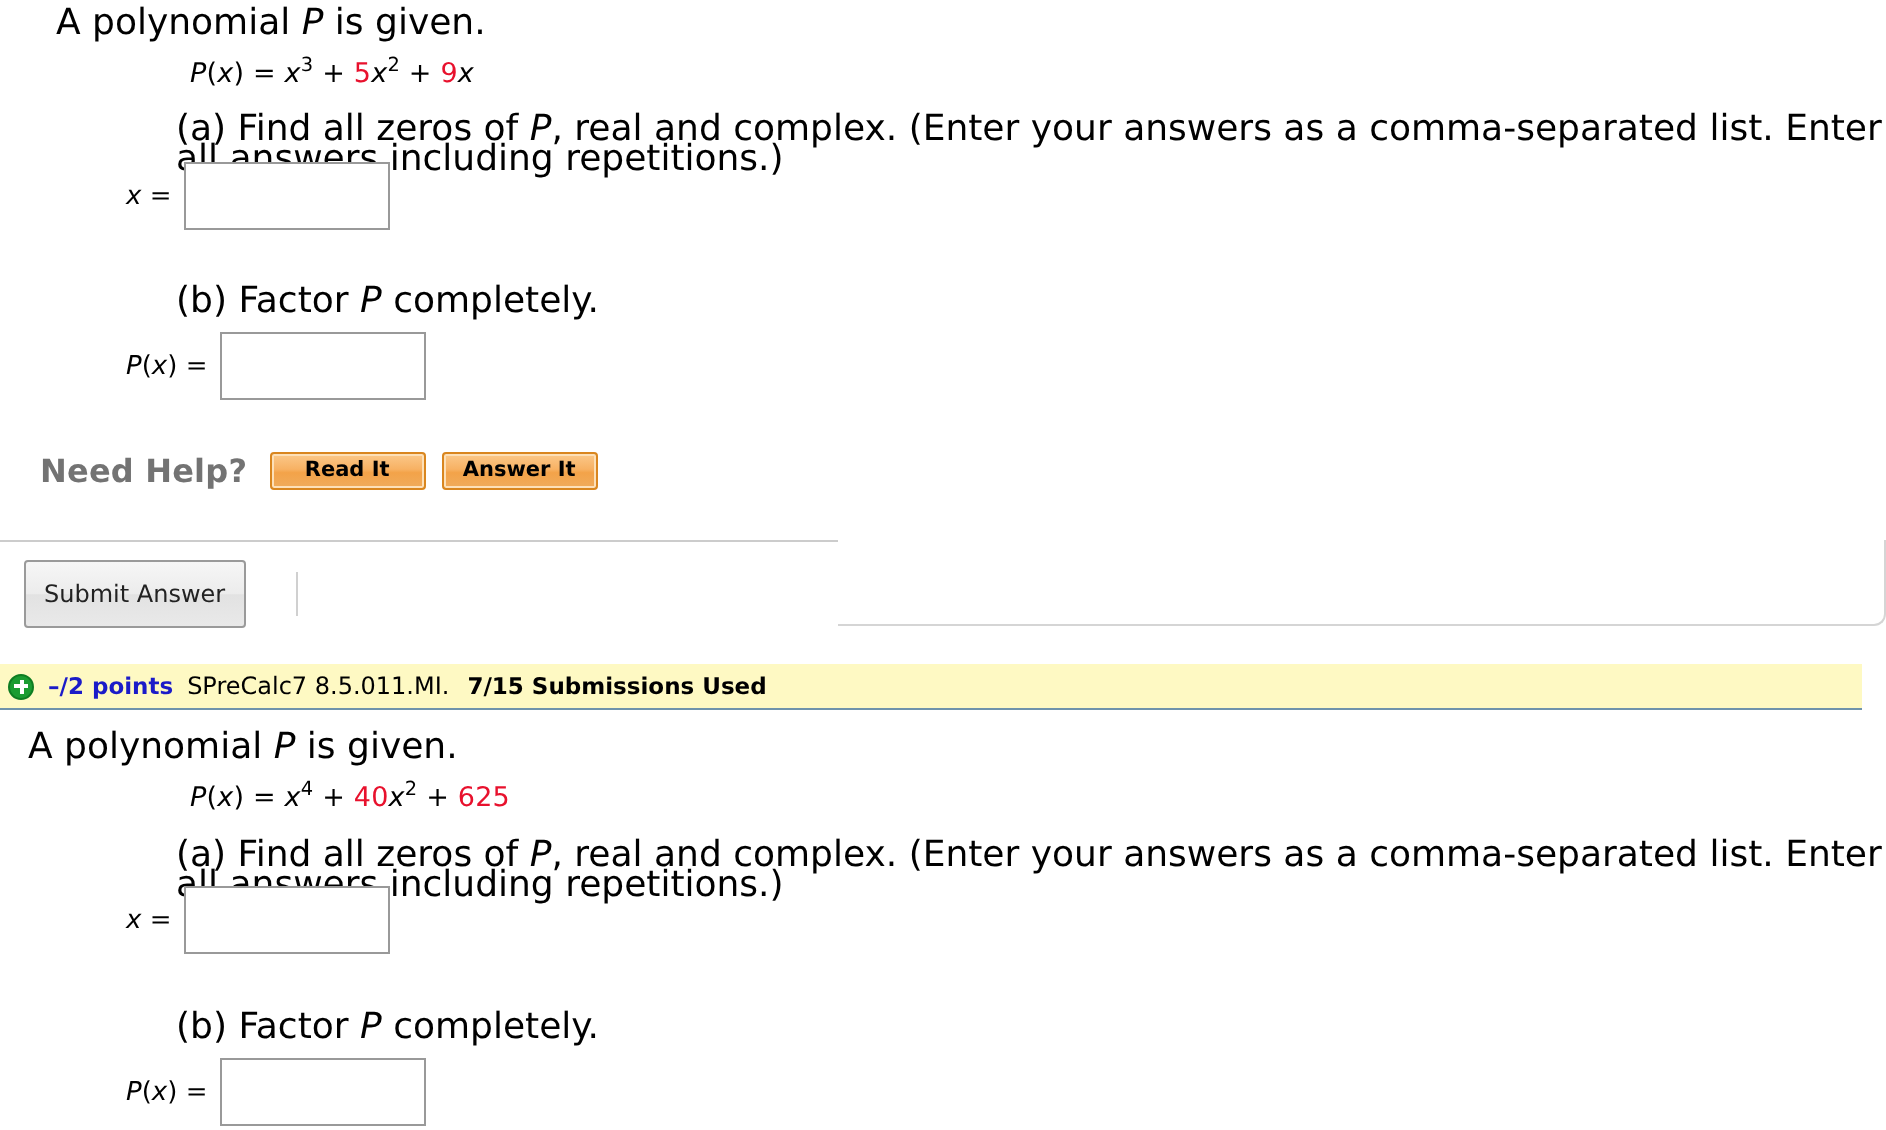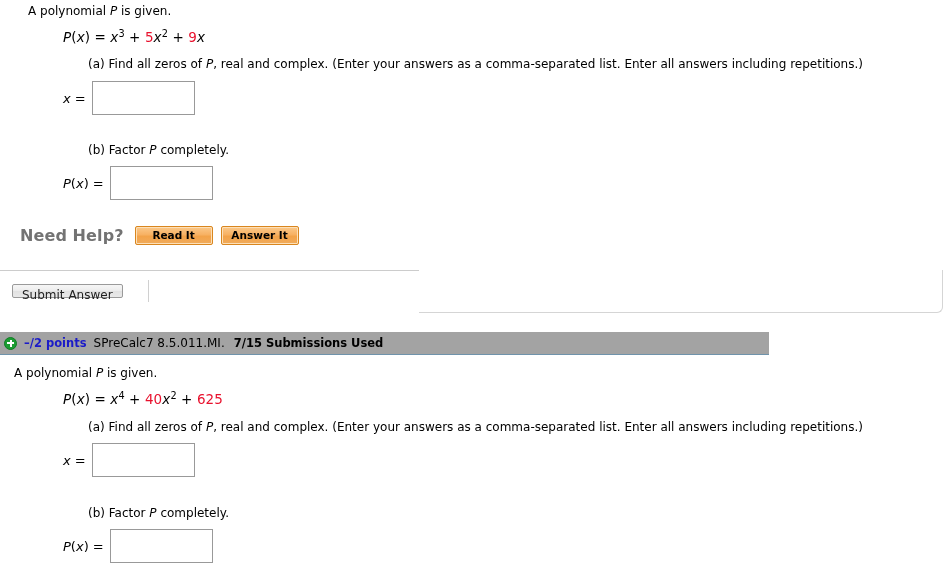--- a/index.html
+++ b/index.html
@@ -14,38 +14,39 @@
     font-size: 12.5px;
     color: #000000;
     overflow: hidden;
     position: relative;
   }
 
   
   .stem {
     margin: 0;
     padding: 0;
-    font-size: 12px;
+    font-size: 18px;
     line-height: 15px;
   }
   .indent-1 { margin-left: 14px; }
 
   i.var { font-style: italic; }
   .red { color: #e8112d; }
   sup {
     font-size: 0.72em;
     vertical-align: super;
     line-height: 0;
   }
 
   
   .mathline {
     font-size: 13.5px;
     letter-spacing: 0.1px;
     white-space: nowrap;
+    margin-left: 32px;
   }
 
   
   .answer-row {
     display: flex;
     align-items: center;
     white-space: nowrap;
   }
   .answer-label {
     font-size: 13px;
@@ -115,21 +116,21 @@
     border-bottom-right-radius: 6px;
     background: #ffffff;
   }
   .action-row {
     position: absolute;
     display: flex;
     align-items: center;
   }
   .gray-btn {
     box-sizing: border-box;
-    height: 14px;
+    height: 34px;
     padding: 0 9px;
     border: 1px solid #9a9a9a;
     border-radius: 2px;
     background: linear-gradient(to bottom, #f6f6f6 0%, #ececec 50%, #e2e2e2 51%, #e9e9e9 100%);
     color: #222222;
     font-family: "DejaVu Sans", "Liberation Sans", sans-serif;
     font-size: 12px;
     line-height: 20px;
     cursor: pointer;
     white-space: nowrap;
@@ -139,23 +140,23 @@
     width: 1px;
     height: 22px;
     background: #d0d0d0;
     margin: 0 16px;
   }
 
   
   .qbar {
     position: absolute;
     left: 0;
-    width: 769px;
+    width: 931px;
     height: 22px;
-    background: #a3a3a3;
+    background: #fef9c3;
     border-bottom: 1px solid #6f93ab;
     display: flex;
     align-items: center;
     white-space: nowrap;
   }
   .plus-icon {
     width: 11px;
     height: 11px;
     margin-left: 4px;
     margin-right: 7px;

